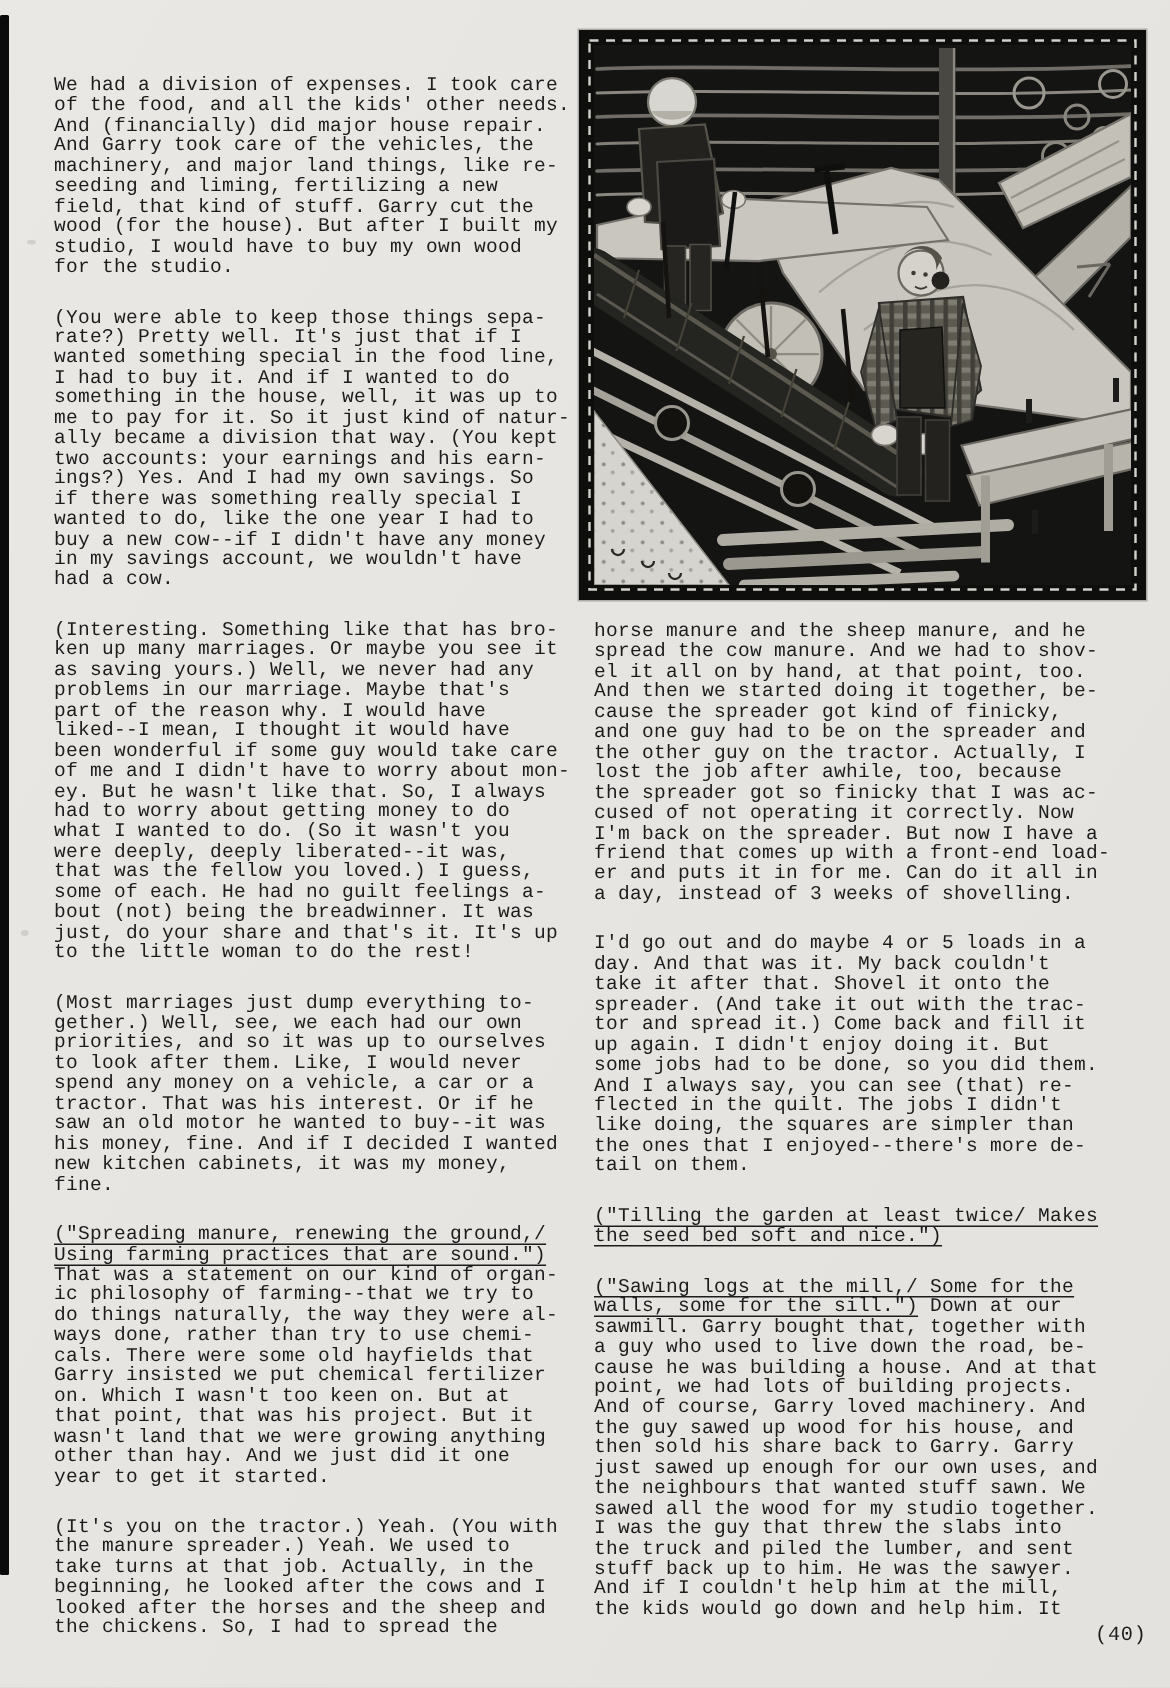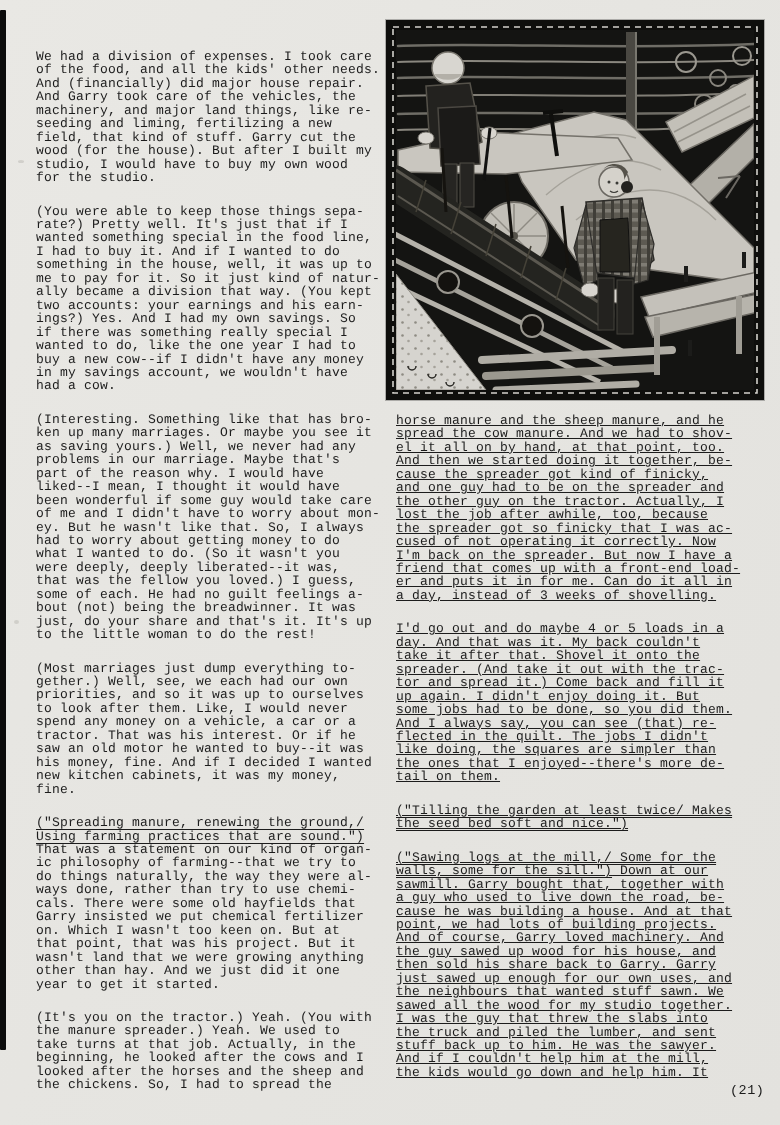--- a/index.html
+++ b/index.html
@@ -17,21 +17,21 @@
     position:absolute;left:0;top:10px;width:6px;height:1040px;
     background:#0b0b0b;border-radius:1px;
   }
   .smudge{position:absolute;background:#b9b7b2;opacity:.5;border-radius:50%;}
   .col{
     position:absolute;color:#1c1c1c;
     font-size:13px;line-height:13.45px;letter-spacing:0.2px;
     text-rendering:geometricPrecision;
   }
   .col-left{left:36px;top:50px;width:350px;}
-  .col-right{left:396px;top:414px;width:360px;text-decoration:underline;}
+  .col-right{left:396px;top:414px;width:360px;}
   .para{white-space:pre;margin:0 0 20px 0;}
   .para:last-child{margin-bottom:0;}
   .u{text-decoration:underline;text-decoration-thickness:1.3px;text-underline-offset:2.5px;}
   .quilt-figure{
     position:absolute;left:386px;top:20px;width:378px;height:380px;
     box-shadow:0 0 0 1px rgba(0,0,0,.25);
   }
   .quilt-figure svg{display:block;width:100%;height:100%;}
   .page-number{
     position:absolute;left:730px;top:1083px;
@@ -307,14 +307,14 @@
 just sawed up enough for our own uses, and
 the neighbours that wanted stuff sawn. We
 sawed all the wood for my studio together.
 I was the guy that threw the slabs into
 the truck and piled the lumber, and sent
 stuff back up to him. He was the sawyer.
 And if I couldn't help him at the mill,
 the kids would go down and help him. It</span></p>
   </div>
 
-  <div class="page-number">(21)</div>
+  <div class="page-number">(40)</div>
 </div>
 
 </body></html>

